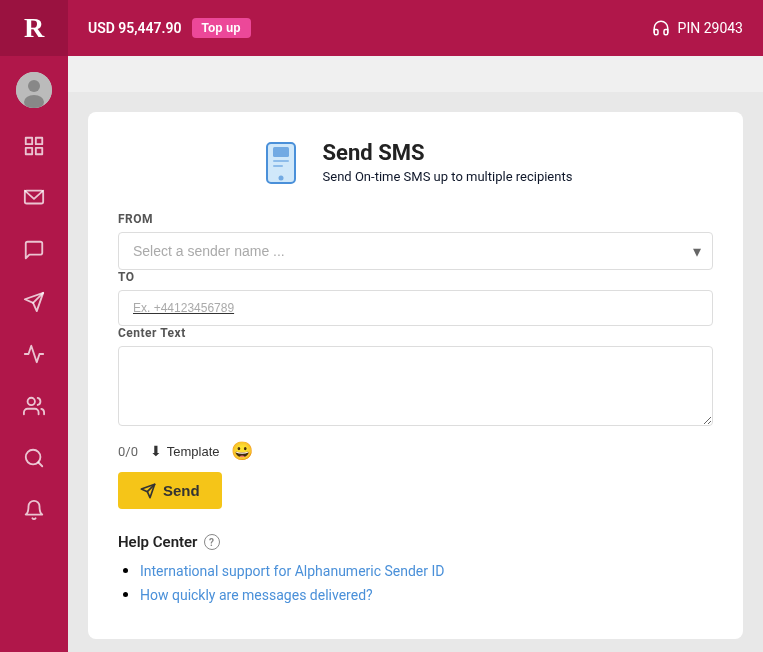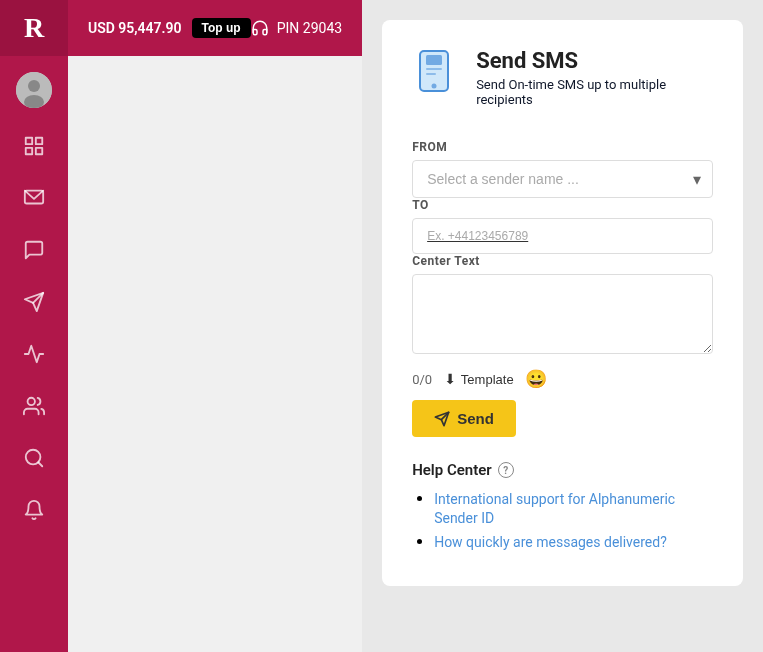--- a/index.html
+++ b/index.html
@@ -59,22 +59,23 @@
       border-radius: 8px;
       cursor: pointer;
       color: rgba(255,255,255,0.75);
     }
     .sidebar-item svg { width: 22px; height: 22px; }
 
     
     .main-area {
       flex: 1;
       display: flex;
-      flex-direction: row;
+      flex-direction: column;
       overflow: hidden;
+      gap: 36px;
     }
     .topbar {
       background: #b0174a;
       height: 56px;
       display: flex;
       align-items: center;
       justify-content: space-between;
       padding: 0 20px;
       flex-shrink: 0;
     }
@@ -82,21 +83,21 @@
       display: flex;
       align-items: center;
       gap: 10px;
     }
     .balance {
       color: white;
       font-size: 14px;
       font-weight: 600;
     }
     .topup-btn {
-      background: #000000;
+      background: #ec4899;
       color: white;
       border: none;
       border-radius: 4px;
       padding: 3px 10px;
       font-size: 12px;
       font-weight: 600;
       cursor: pointer;
     }
     .topbar-right {
       display: flex;
@@ -119,21 +120,22 @@
       border-radius: 8px;
       padding: 28px 30px 30px;
       max-width: 660px;
     }
 
     
     .card-header {
       display: flex;
       align-items: flex-start;
       gap: 16px;
-      margin-bottom: 33px;
+      margin-bottom: 24px;
+      justify-content: center;
     }
     .sms-icon {
       width: 48px;
       height: 48px;
       display: flex;
       align-items: center;
       justify-content: center;
       flex-shrink: 0;
     }
     .card-title {

